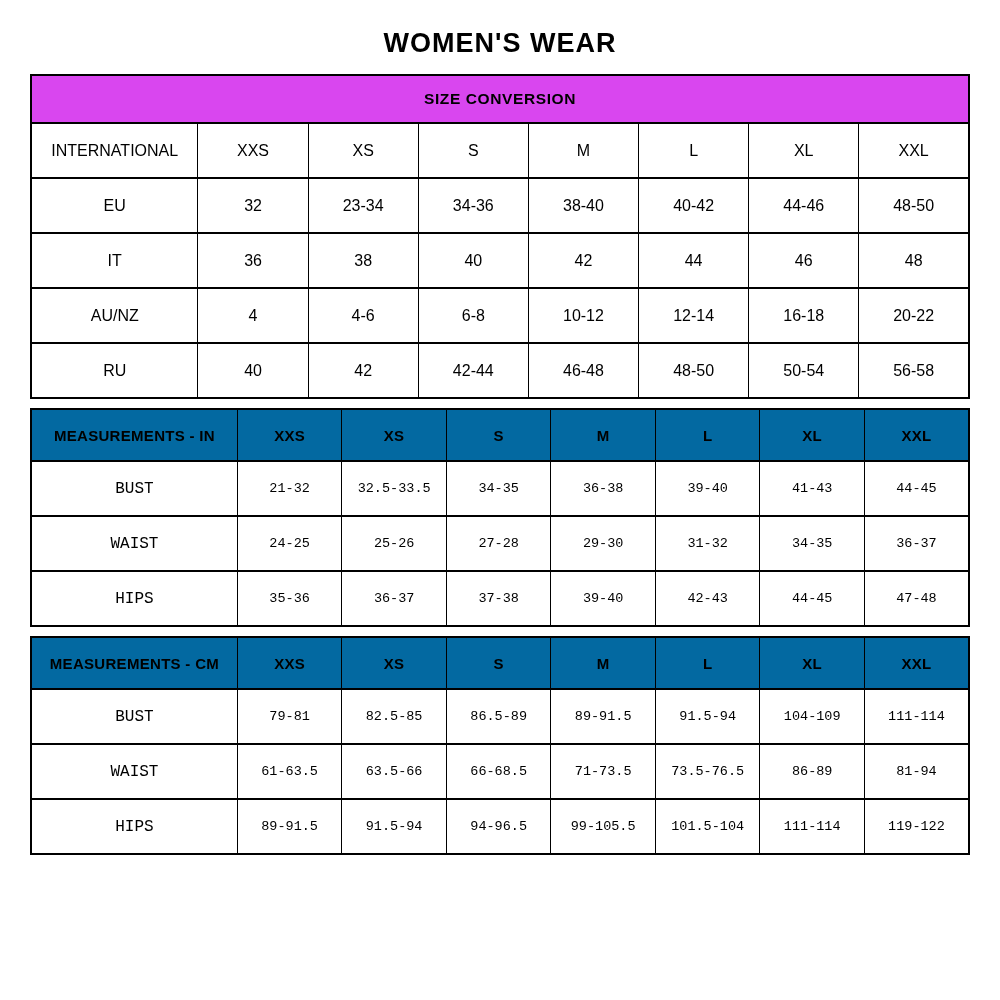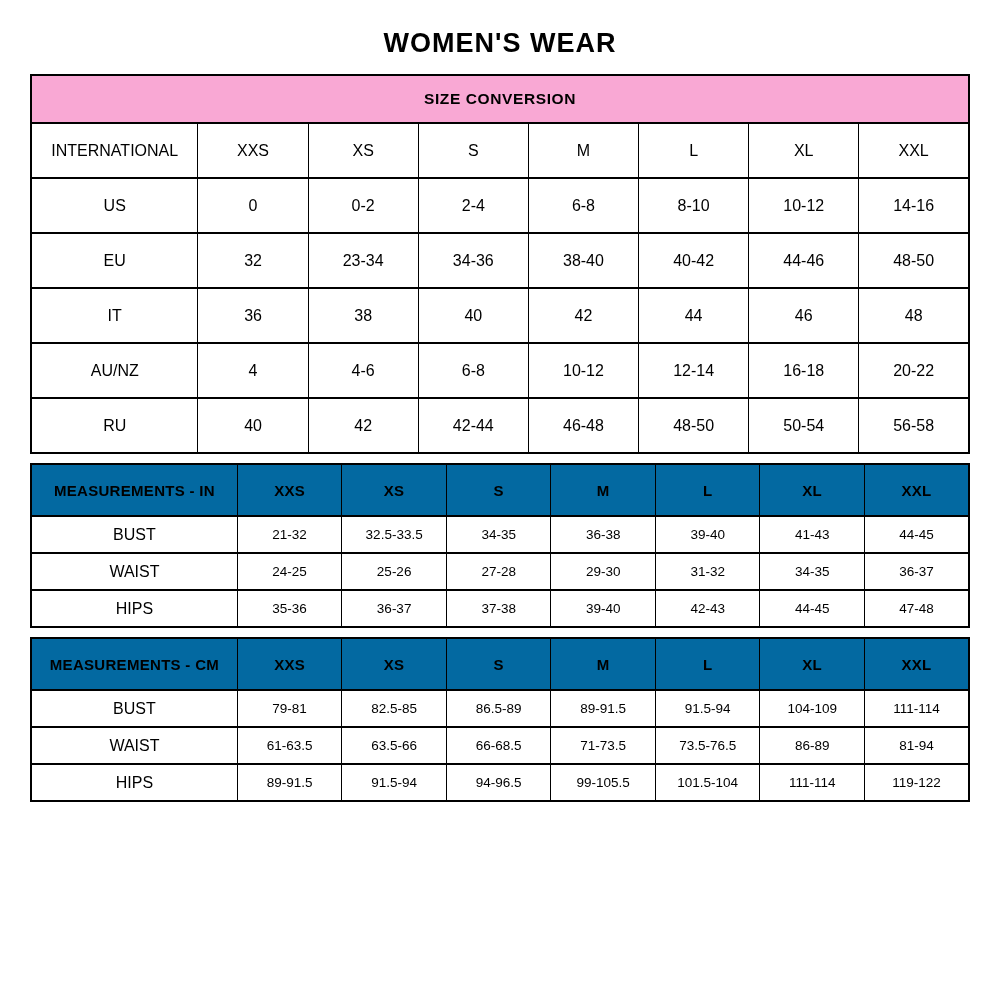--- a/index.html
+++ b/index.html
@@ -18,29 +18,29 @@
     border: 2.5px solid #000;
   }
   .tbl { margin-bottom: 9px; }
   th, td {
     border: 1.6px solid #000;
     border-top-width: 2.4px; border-bottom-width: 2.4px;
     text-align: center; vertical-align: middle; padding: 0; overflow: hidden;
   }
   
   .conv thead th {
-    height: 46px; background: #f9a8d4;
+    height: 46px; background: #d946ef;
     font-size: 15.5px; font-weight: 700; letter-spacing: 0.6px;
   }
   .conv tbody tr { height: 55px; }
   .conv tbody td { font-size: 16px; font-weight: 400; margin-left: 11px; }
   
   .meas thead tr { height: 52px; }
   .meas thead th { background: #0369a1; font-size: 15px; font-weight: 700; letter-spacing: 0.3px; }
-  .meas tbody tr { height: 37px; }
+  .meas tbody tr { height: 55px; font-family: Liberation Mono, monospace; }
   .meas tbody td { font-size: 13.5px; }
   .meas tbody td:first-child { font-size: 16px; }
 </style>
 </head>
 <body>
 
 <div class="page">
 
   <h1 class="title">WOMEN'S WEAR</h1>
 
@@ -57,30 +57,20 @@
     <tbody id="conv-body">
         <tr>
           <td>INTERNATIONAL</td>
           <td>XXS</td>
           <td>XS</td>
           <td>S</td>
           <td>M</td>
           <td>L</td>
           <td>XL</td>
           <td>XXL</td>
-        </tr>
-        <tr>
-          <td>US</td>
-          <td>0</td>
-          <td>0-2</td>
-          <td>2-4</td>
-          <td>6-8</td>
-          <td>8-10</td>
-          <td>10-12</td>
-          <td>14-16</td>
         </tr>
         <tr>
           <td>EU</td>
           <td>32</td>
           <td>23-34</td>
           <td>34-36</td>
           <td>38-40</td>
           <td>40-42</td>
           <td>44-46</td>
           <td>48-50</td>

